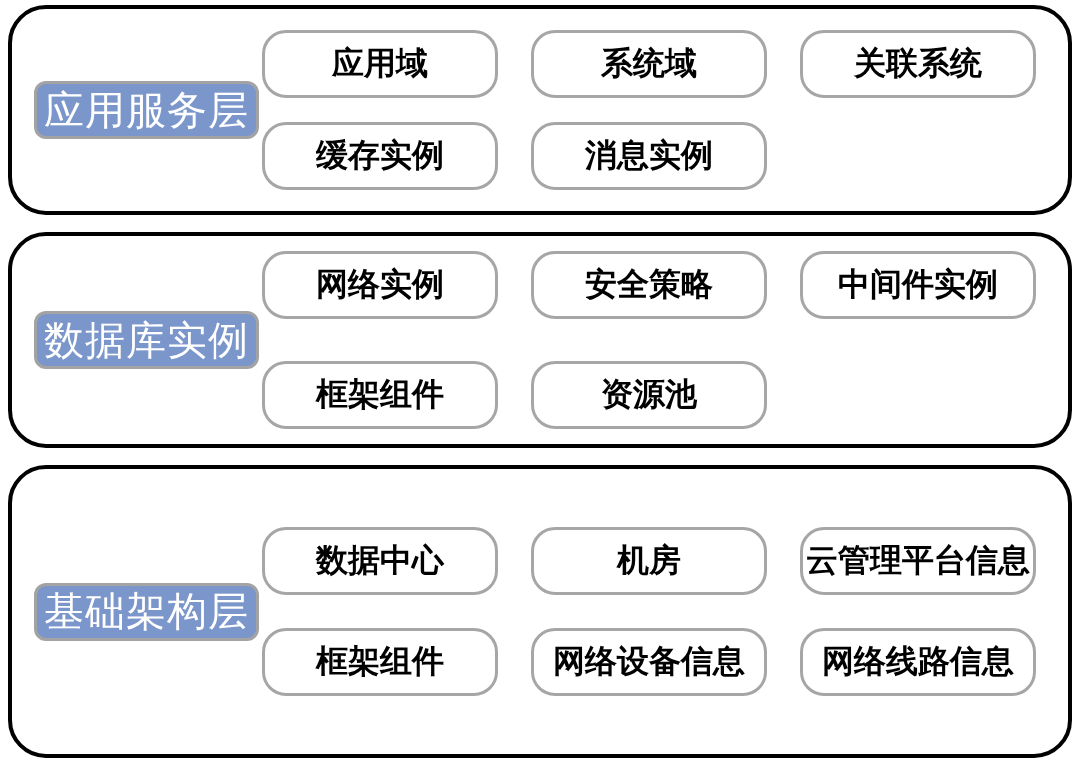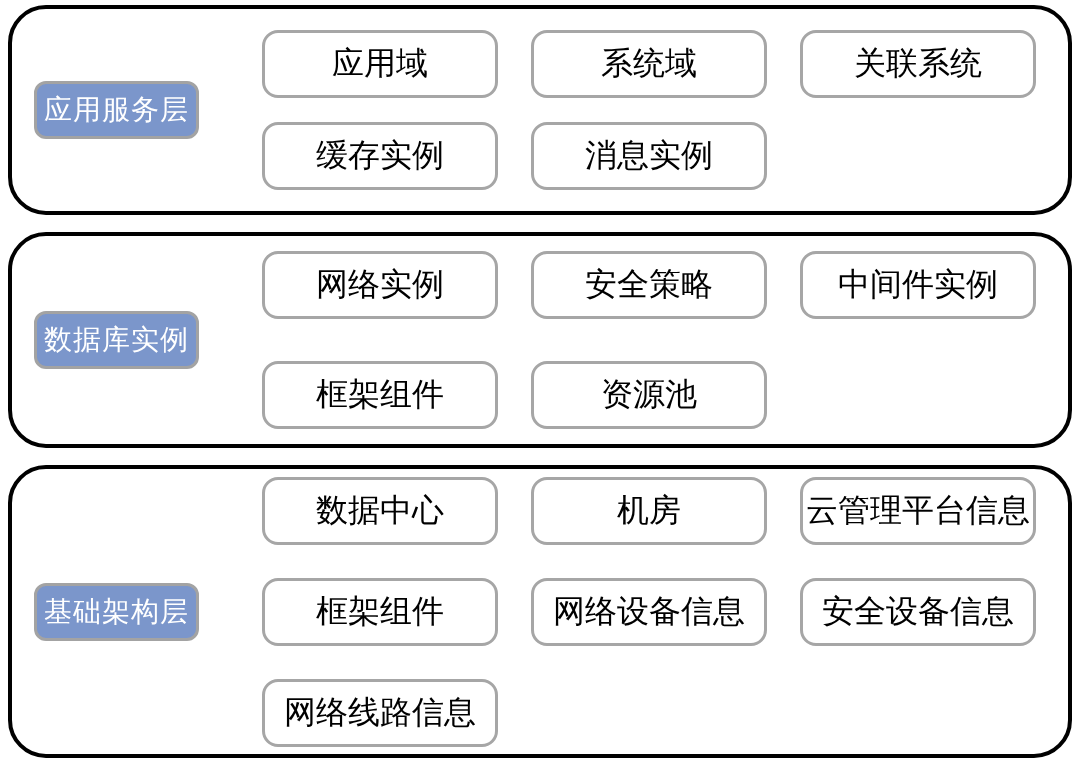--- a/index.html
+++ b/index.html
@@ -30,21 +30,21 @@
     width: 250px; flex-shrink: 0;
     display: flex; align-items: center;
     padding-left: 22px;
   }
   .layer-label {
     box-sizing: border-box;
     background: var(--label-bg, #7b96cb);
     border: 3px solid var(--label-border, #a3a3a3);
     border-radius: 12px;
     color: var(--label-text, #fff);
-    font-size: 28px;
+    font-size: 40px;
     height: 58px;
     display: flex; align-items: center;
     padding: 0 7px;
     white-space: nowrap;
     letter-spacing: 1px;
   }
   .boxes {
     flex: 1;
     margin-right: 32px;
     display: grid;
@@ -53,25 +53,26 @@
     align-content: center;
   }
   .layer-0 .boxes { row-gap: 24px; }
   .layer-1 .boxes { row-gap: 42px; }
   .layer-2 .boxes { row-gap: 33px; }
   .box {
     box-sizing: border-box;
     height: 68px;
     background: var(--box-bg, #fff);
     border: 3px solid var(--box-border, #a6a6a6);
-    border-radius: 16px;
+    border-radius: 24px;
     display: flex; align-items: center; justify-content: center;
     font-size: 32px;
     color: var(--box-text, #000);
     white-space: nowrap;
+    font-weight: bold;
   }
 </style>
 </head>
 <body>
 
 <div class="diagram" id="diagram-root">
     <section class="layer layer-0">
     <div class="label-col">
       <div class="layer-label">应用服务层</div>
     </div>
@@ -98,17 +99,16 @@
     <section class="layer layer-2">
     <div class="label-col">
       <div class="layer-label">基础架构层</div>
     </div>
     <div class="boxes">
         <div class="box">数据中心</div>
         <div class="box">机房</div>
         <div class="box">云管理平台信息</div>
         <div class="box">框架组件</div>
         <div class="box">网络设备信息</div>
-        <div class="box">安全设备信息</div>
         <div class="box">网络线路信息</div>
       </div>
   </section>
   </div>
 
 </body></html>

